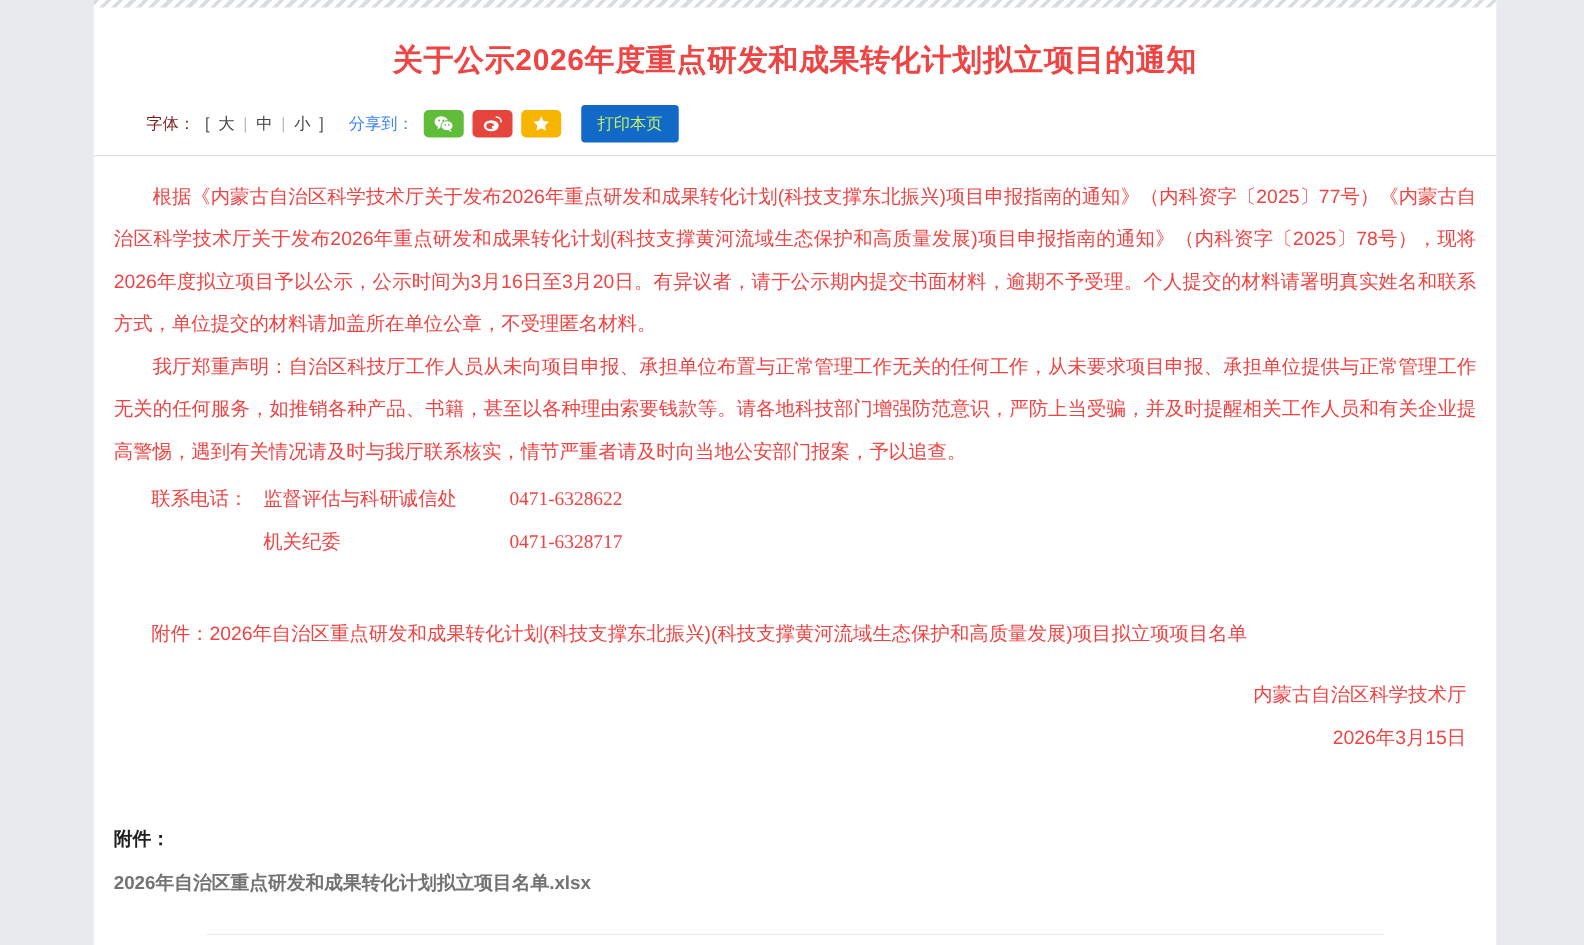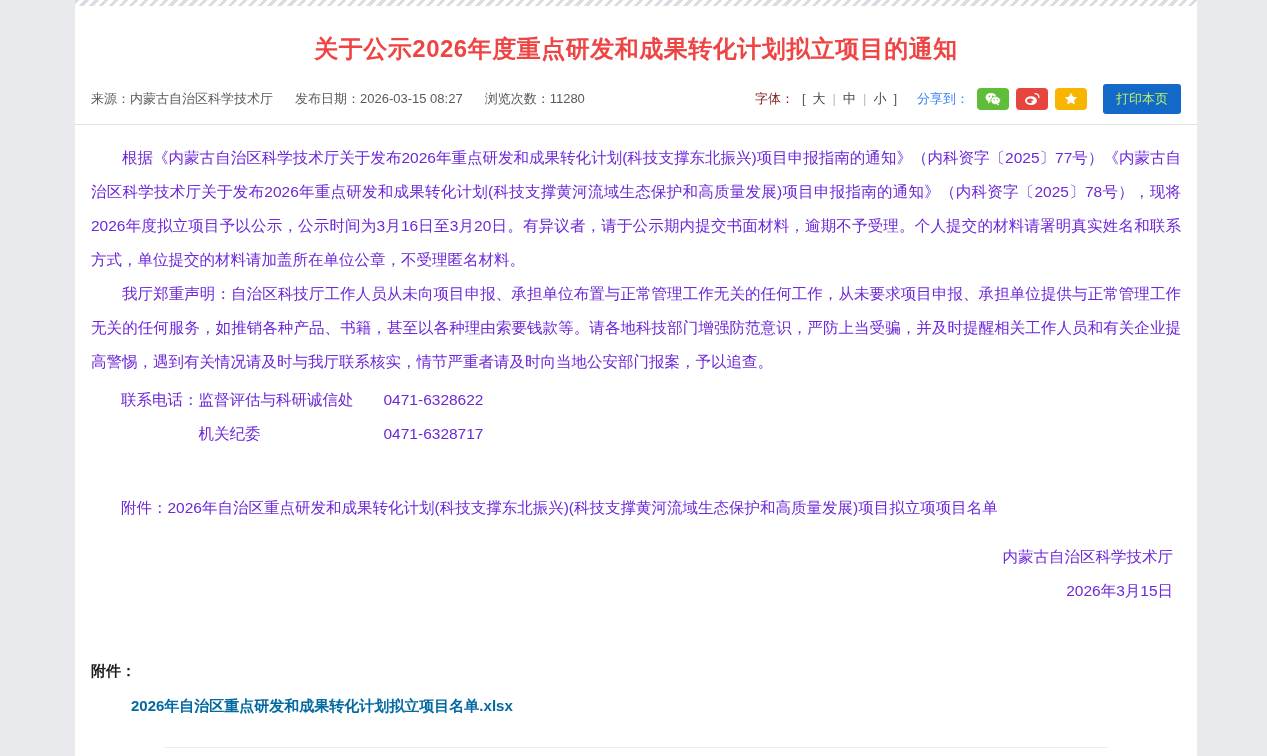--- a/index.html
+++ b/index.html
@@ -105,37 +105,38 @@
     color: #bef264;
     font-size: 13px;
     padding: 6px 13px;
     border-radius: 3px;
     cursor: pointer;
     white-space: nowrap;
   }
   .content {
     padding: 16px 16px 0 16px;
     font-size: 15.5px;
-    color: #6d28d9;
+    color: #ef4444;
     line-height: 2.2;
   }
   .content p {
     margin: 0;
     text-indent: 2em;
     text-align: justify;
   }
   .tel-block {
     margin-top: 4px;
     text-indent: 0;
     padding-left: 30px;
     line-height: 2.2;
   }
   .tel-line {
     display: flex;
-    gap: 0;
+    gap: 12px;
+    font-family: Liberation Serif, serif;
   }
   .tel-name { display: inline-block; width: 185px; }
   .attach-line {
     margin-top: 40px;
     text-indent: 0;
     padding-left: 30px;
   }
   .signature {
     margin-top: 14px;
     text-align: right;
@@ -144,24 +145,23 @@
   }
   .footer-attach {
     margin-top: 54px;
     padding: 0 16px;
     font-size: 15px;
     color: #1f1f1f;
     font-weight: bold;
   }
   .footer-attach .label { margin-bottom: 16px; }
   .footer-attach a {
-    color: #0369a1;
+    color: #737373;
     text-decoration: none;
     font-size: 15px;
-    margin-left: 40px;
   }
   .right-edge {
     position: absolute;
     right: 0; top: 0; bottom: 0;
     width: 70px;
     background: #e8eaed;
   }
   .left-edge {
     position: absolute;
     left: 0; top: 0; bottom: 0;
@@ -182,25 +182,20 @@
 <div class="page">
   <div class="left-edge"></div>
   <div class="right-edge"></div>
 
   <div class="paper">
     <div class="top-hatch"></div>
 
     <div class="title">关于公示2026年度重点研发和成果转化计划拟立项目的通知</div>
 
     <div class="meta-row">
-      <div class="meta-left">
-        <span><span>来源：</span><span>内蒙古自治区科学技术厅</span></span>
-        <span><span>发布日期：</span><span>2026-03-15 08:27</span></span>
-        <span><span>浏览次数：</span><span>11280</span></span>
-      </div>
 
       <div class="meta-right">
         <span class="fontsize-label">字体：</span>
         <span class="fontsize-group">
           <span>[</span>
           <span class="fs-item">大</span>
           <span class="sep">|</span>
           <span class="fs-item">中</span>
           <span class="sep">|</span>
           <span class="fs-item">小</span>

